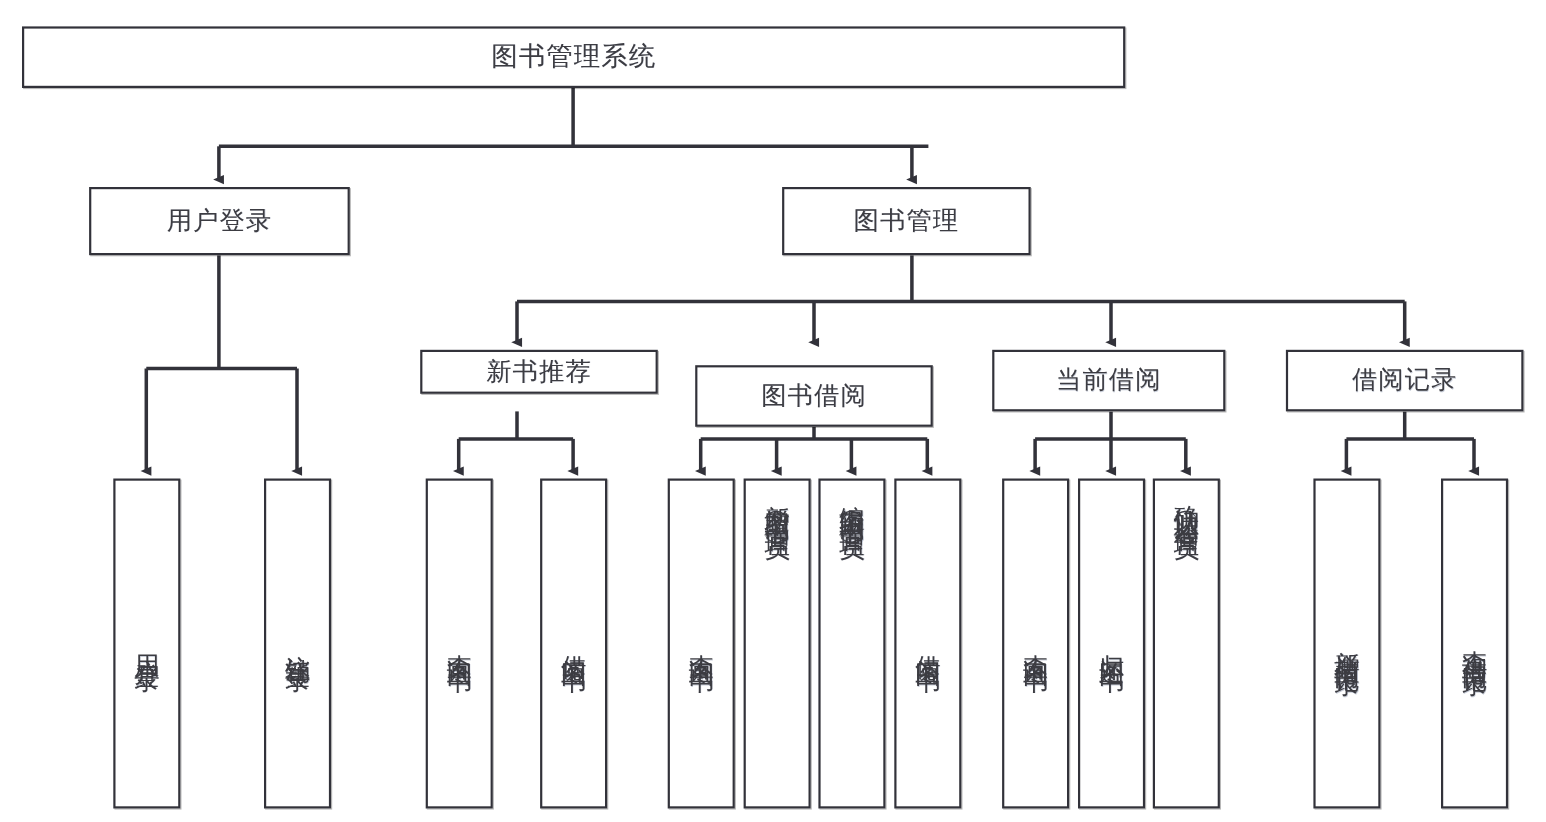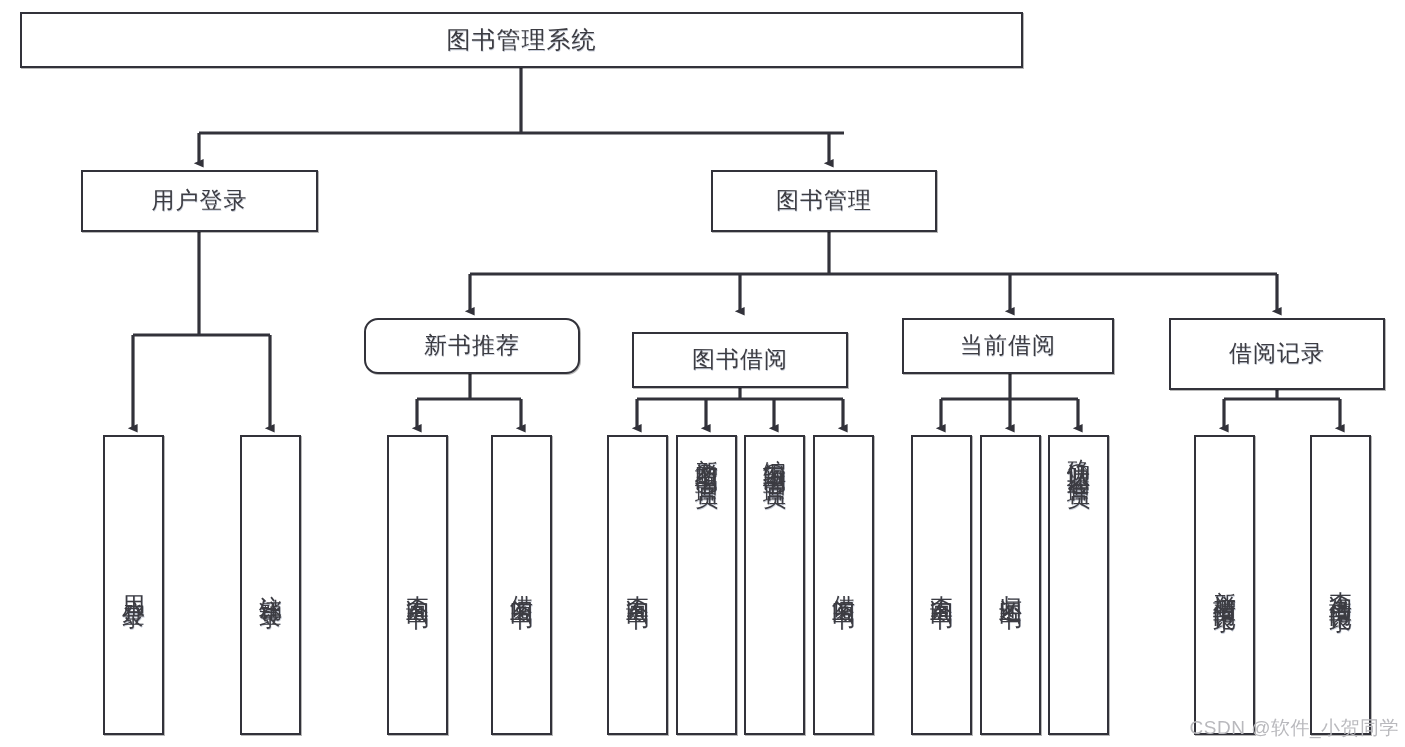--- a/index.html
+++ b/index.html
@@ -122,41 +122,41 @@
       <path d="M1010,399 L1010,428" marker-end="url(#arrowhead)"></path>
       <path d="M1078,399 L1078,428" marker-end="url(#arrowhead)"></path>
 
       <path d="M1277,374 L1277,399"></path>
       <path d="M1224,399 L1340,399"></path>
       <path d="M1224,399 L1224,428" marker-end="url(#arrowhead)"></path>
       <path d="M1340,399 L1340,428" marker-end="url(#arrowhead)"></path>
     </g>
   </svg>
 
-  <div class="node root" style="left:20px; top:12px; width:1003px; height:56px;">
+  <div class="node root" style="left:20px; top:24px; width:1003px; height:56px;">
     <span class="node-label">图书管理系统</span>
   </div>
 
   <div class="node" style="left:81px; top:170px; width:237px; height:62px;">
     <span class="node-label">用户登录</span>
   </div>
   <div class="node" style="left:711px; top:170px; width:226px; height:62px;">
     <span class="node-label">图书管理</span>
   </div>
 
-  <div class="node" style="left:364px; top:318px; width:216px; height:56px;border-radius:14px;">
+  <div class="node" style="left:382px; top:318px; width:216px; height:40px;">
     <span class="node-label">新书推荐</span>
   </div>
   <div class="node" style="left:632px; top:332px; width:216px; height:56px;">
     <span class="node-label">图书借阅</span>
   </div>
   <div class="node" style="left:902px; top:318px; width:212px; height:56px;">
     <span class="node-label">当前借阅</span>
   </div>
-  <div class="node" style="left:1169px; top:318px; width:216px; height:72px;">
+  <div class="node" style="left:1169px; top:318px; width:216px; height:56px;">
     <span class="node-label">借阅记录</span>
   </div>
 
   <div class="node vertical center-text" style="left:103px; top:435px; width:61px; height:300px;">
     <span class="node-label">用户登录</span>
   </div>
   <div class="node vertical center-text" style="left:240px; top:435px; width:61px; height:300px;">
     <span class="node-label">注销登录</span>
   </div>
 
@@ -190,15 +190,14 @@
     <span class="node-label">确认归还（管理员）</span>
   </div>
 
   <div class="node vertical center-text" style="left:1194px; top:435px; width:61px; height:300px;">
     <span class="node-label">新增借阅记录</span>
   </div>
   <div class="node vertical center-text" style="left:1310px; top:435px; width:61px; height:300px;">
     <span class="node-label">查询借阅记录</span>
   </div>
 
-  <div class="watermark">CSDN @软件_小贺同学</div>
 
 </div>
 
 </body></html>

